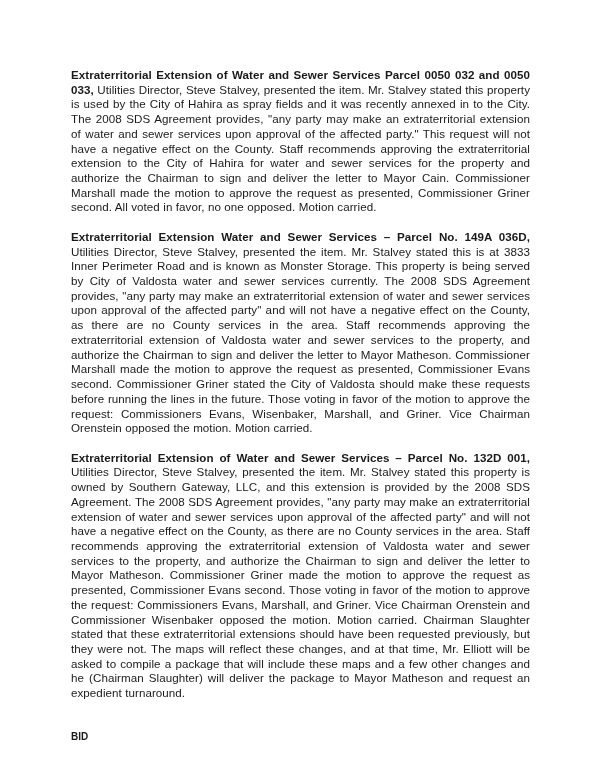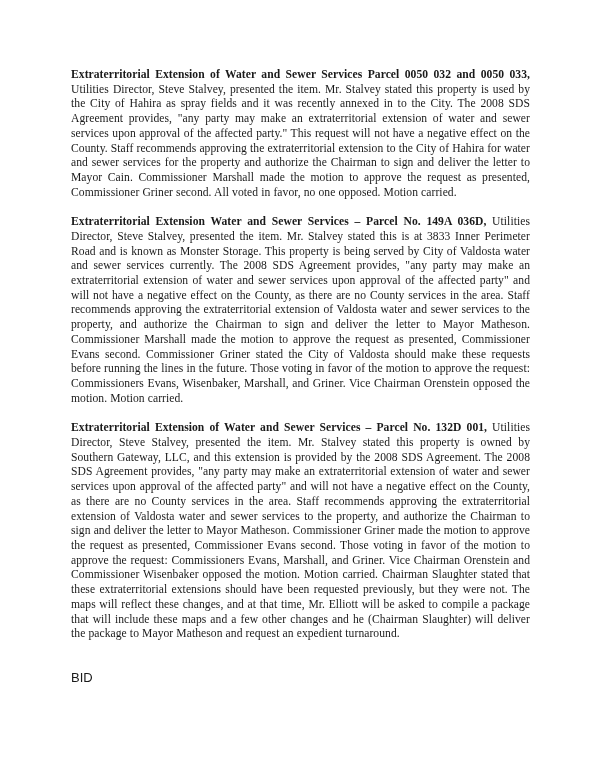--- a/index.html
+++ b/index.html
@@ -23,32 +23,31 @@
     width: 459px;
   }
   .para {
     font-size: 11.6px;
     line-height: 14.72px;
     text-align: justify;
     text-justify: inter-word;
     margin: 0 0 14.7px 0;
     letter-spacing: 0.005em;
     word-spacing: 0.01em;
-    font-family: Liberation Serif, serif;
   }
   .para:last-of-type {
     margin-bottom: 0;
   }
   .hdr {
     font-weight: bold;
   }
   .section-label {
-    font-size: 13px;
+    font-size: 10px;
     line-height: 14.72px;
-    font-weight: normal;
+    font-weight: bold;
     margin: 0;
   }
   .spacer-bid {
     height: 14.7px;
   }
 </style>
 </head>
 <body>
 
 <div class="page">

